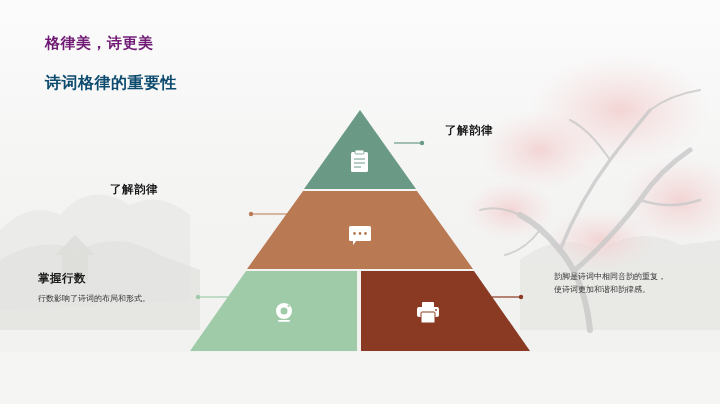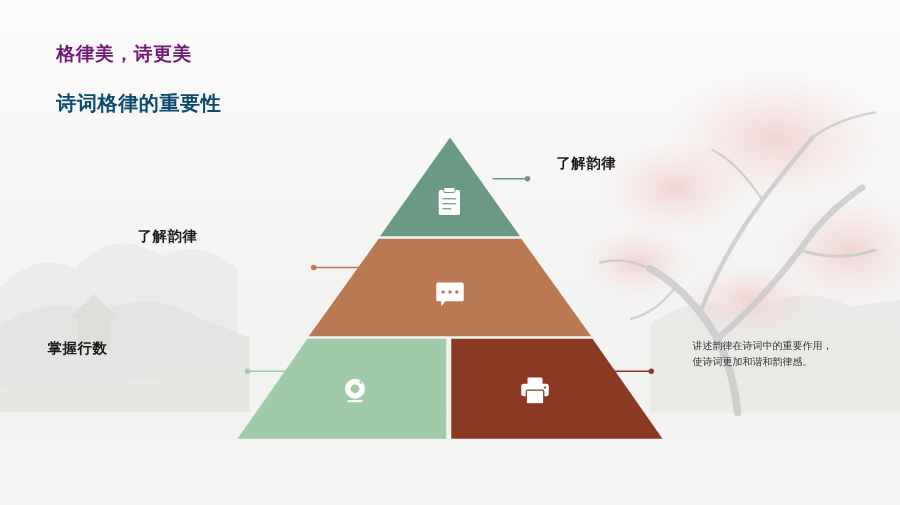--- a/index.html
+++ b/index.html
@@ -138,17 +138,18 @@
 <div class="label-block" style="left:445px; top:123px; width:135px;">
   <div class="label-title">了解韵律</div>
 </div>
 
 <div class="label-block" style="left:110px; top:182px; width:140px;">
   <div class="label-title">了解韵律</div>
 </div>
 
 <div class="label-block" style="left:38px; top:271px; width:118px;">
   <div class="label-title">掌握行数</div>
+  <div class="label-desc">行数影响了诗词的布局和形式。</div>
 </div>
 
 <div class="label-block" style="left:554px; top:271px; width:112px;">
-  <div class="label-desc">讲述韵律在诗词中的重要作用，使诗词更加和谐和韵律感。</div>
+  <div class="label-desc">韵脚是诗词中相同音韵的重复，使诗词更加和谐和韵律感。</div>
 </div>
 
 </body></html>

